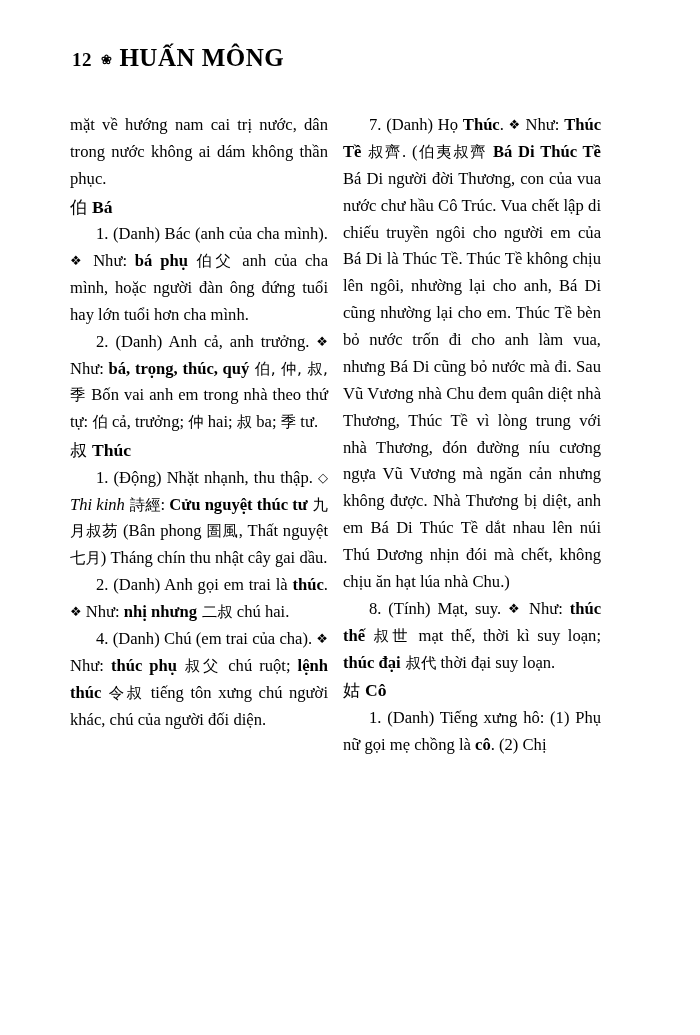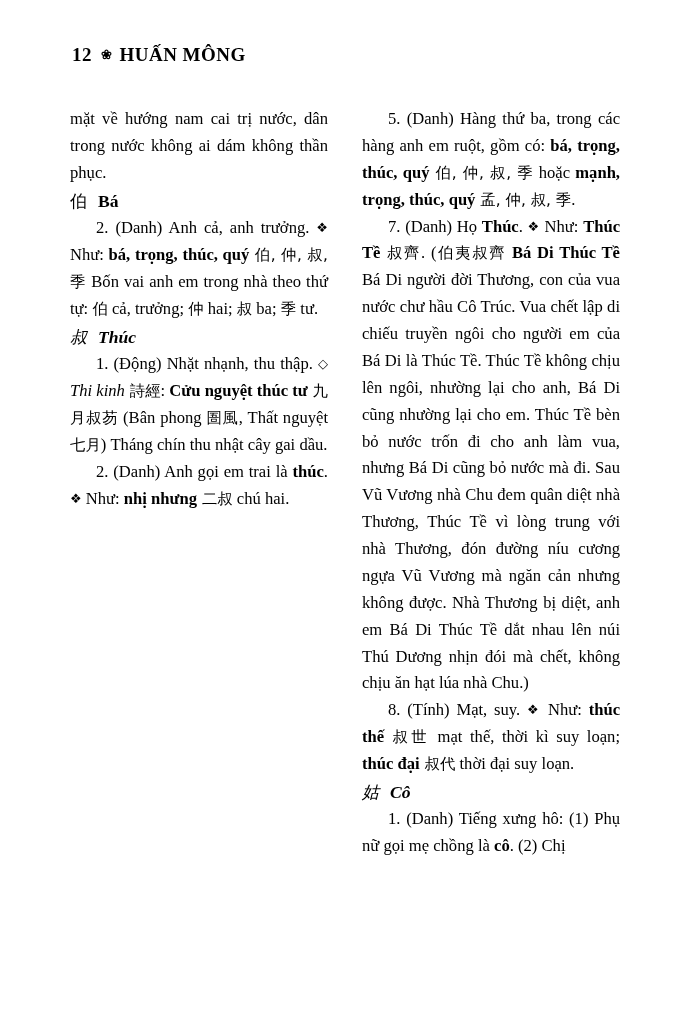--- a/index.html
+++ b/index.html
@@ -33,25 +33,25 @@
   }
   .header .pageno {
     margin-right: 9px;
   }
   .header .flower {
     font-size: 13px;
     vertical-align: 2px;
     margin-right: 7px;
   }
   .header .title {
-    font-size: 19px;
+    font-size: 25px;
   }
   .columns {
     display: flex;
-    gap: 34px;
+    gap: 15px;
     align-items: flex-start;
   }
   .col {
     width: 258px;
     font-size: 16.6px;
     line-height: 1.62;
     text-align: justify;
     text-justify: inter-word;
     hyphens: none;
   }
@@ -66,74 +66,75 @@
     font-size: 17.6px;
     margin-top: 17px;
     margin-bottom: 5px;
   }
   .entry .han {
     font-family: "DejaVu Sans", sans-serif;
     font-size: 17px;
   }
   .entry .rom {
     font-weight: bold;
-    margin-left: 11px;
+    margin-left: 5px;
   }
   .han {
     font-family: "DejaVu Sans", sans-serif;
     font-size: 15.4px;
   }
   b { font-weight: bold; }
   i { font-style: italic; }
   .sym {
     font-size: 13px;
     vertical-align: 1px;
   }
   .dia {
     font-size: 13px;
     vertical-align: 1px;
   }
   .gap { margin-top: 13px; }
-  .blockgap { margin-top: 15px; font-style: italic; }
+  .blockgap { margin-top: 15px; }
 </style>
 </head>
 <body>
 
 <div class="page">
 
   <div class="header">
     <span class="pageno">12</span><span class="flower">❀</span><span class="title">HUẤN MÔNG</span>
   </div>
 
   <div class="columns">
 
     <div class="col">
       <p>mặt về hướng nam cai trị nước, dân trong nước không ai dám không thần phục.</p>
 
       <p class="entry">
         <span class="han">伯</span><span class="rom">Bá</span>
       </p>
 
       <div id="left-senses">
+          <p class="indent gap"><span>1. </span><span>(Danh) Bác (anh của cha mình). </span><span class="sym">❖</span><span> Như: </span><b>bá phụ</b><span class="han"> 伯父</span><span> anh của cha mình, hoặc người đàn ông đứng tuổi hay lớn tuổi hơn cha mình.</span></p>
           <p class="indent gap"><span>2. </span><span>(Danh) Anh cả, anh trưởng. </span><span class="sym">❖</span><span> Như: </span><b>bá, trọng, thúc, quý</b><span class="han"> 伯, 仲, 叔, 季</span><span> Bốn vai anh em trong nhà theo thứ tự: </span><span class="han">伯</span><span> cả, trưởng; </span><span class="han">仲</span><span> hai; </span><span class="han">叔</span><span> ba; </span><span class="han">季</span><span> tư.</span></p>
         </div>
 
       <p class="entry blockgap">
         <span class="han">叔</span><span class="rom">Thúc</span>
       </p>
 
       <div id="left-senses2">
           <p class="indent gap"><span>1. </span><span>(Động) Nhặt nhạnh, thu thập. </span><span class="dia">◇</span><span> </span><i>Thi kinh</i><span class="han"> 詩經</span><span>: </span><b>Cửu nguyệt thúc tư</b><span class="han"> 九月叔芴</span><span> (Bân phong </span><span class="han">圄風</span><span>, Thất nguyệt </span><span class="han">七月</span><span>) Tháng chín thu nhật cây gai dầu.</span></p>
           <p class="indent gap"><span>2. </span><span>(Danh) Anh gọi em trai là </span><b>thúc</b><span>. </span><span class="sym">❖</span><span> Như: </span><b>nhị nhưng</b><span class="han"> 二叔</span><span> chú hai.</span></p>
+          <p class="indent gap"><span>4. </span><span>(Danh) Chú (em trai của cha). </span><span class="sym">❖</span><span> Như: </span><b>thúc phụ</b><span class="han"> 叔父</span><span> chú ruột; </span><b>lệnh thúc</b><span class="han"> 令叔</span><span> tiếng tôn xưng chú người khác, chú của người đối diện.</span></p>
         </div>
     </div>
 
     <div class="col">
       <div id="right-senses">
-          <p class="indent gap"><span>5. </span><span>(Danh) Hàng thứ ba, trong các hàng anh em ruột, gồm có: </span><b>bá, trọng, thúc, quý</b><span class="han"> 伯, 仲, 叔, 季</span><span> hoặc </span><b>mạnh, trọng, thúc, quý</b><span class="han"> 孟, 仲, 叔, 季</span><span>.</span></p>
           <p class="indent gap"><span>7. </span><span>(Danh) Họ </span><b>Thúc</b><span>. </span><span class="sym">❖</span><span> Như: </span><b>Thúc Tề</b><span class="han"> 叔齊</span><span>. (</span><span class="han">伯夷叔齊</span><span> </span><b>Bá Di Thúc Tề</b><span> Bá Di người đời Thương, con của vua nước chư hầu Cô Trúc. Vua chết lập di chiếu truyền ngôi cho người em của Bá Di là Thúc Tề. Thúc Tề không chịu lên ngôi, nhường lại cho anh, Bá Di cũng nhường lại cho em. Thúc Tề bèn bỏ nước trốn đi cho anh làm vua, nhưng Bá Di cũng bỏ nước mà đi. Sau Vũ Vương nhà Chu đem quân diệt nhà Thương, Thúc Tề vì lòng trung với nhà Thương, đón đường níu cương ngựa Vũ Vương mà ngăn cản nhưng không được. Nhà Thương bị diệt, anh em Bá Di Thúc Tề dắt nhau lên núi Thú Dương nhịn đói mà chết, không chịu ăn hạt lúa nhà Chu.)</span></p>
           <p class="indent gap"><span>8. </span><span>(Tính) Mạt, suy. </span><span class="sym">❖</span><span> Như: </span><b>thúc thế</b><span class="han"> 叔世</span><span> mạt thế, thời kì suy loạn; </span><b>thúc đại</b><span class="han"> 叔代</span><span> thời đại suy loạn.</span></p>
         </div>
 
       <p class="entry blockgap">
         <span class="han">姑</span><span class="rom">Cô</span>
       </p>
 
       <div id="right-senses3">
           <p class="indent gap"><span>1. </span><span>(Danh) Tiếng xưng hô: (1) Phụ nữ gọi mẹ chồng là </span><b>cô</b><span>. (2) Chị</span></p>

